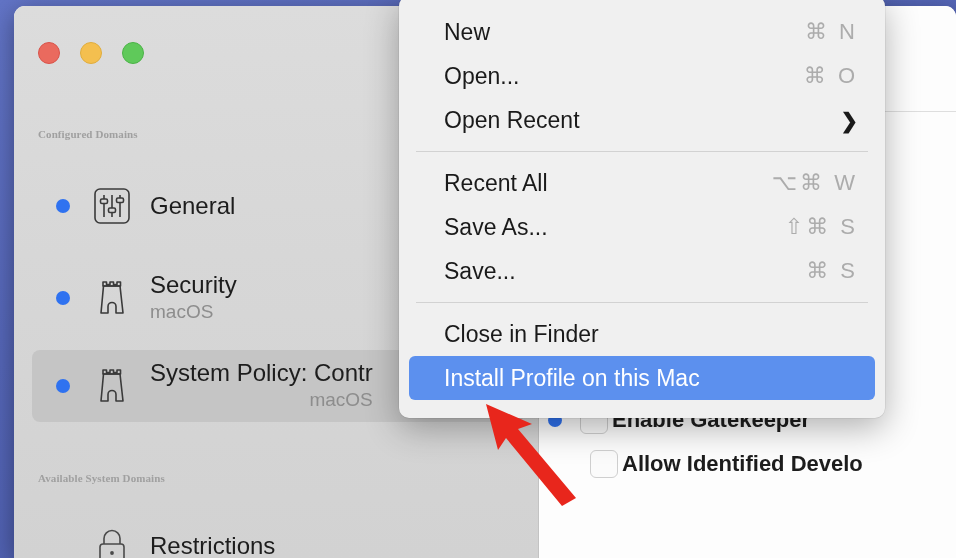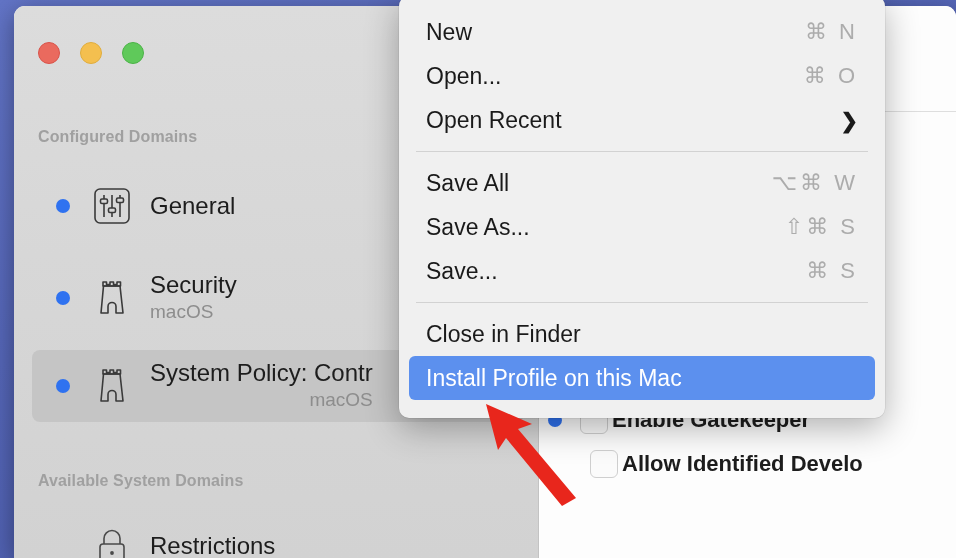--- a/index.html
+++ b/index.html
@@ -39,23 +39,24 @@
     position: absolute; left: 24px; top: 36px;
     display: flex; gap: 20px;
   }
   .light { width: 22px; height: 22px; border-radius: 50%; }
   .light.red    { background: #ea6a5e; border: .5px solid #d9534a; }
   .light.yellow { background: #f4bf4f; border: .5px solid #e0ad3d; }
   .light.green  { background: #5fc95a; border: .5px solid #4bb347; }
 
   .section-header {
     position: absolute;
-    font-size: 16px; font-weight: bold;
+    font-size: 11px; font-weight: bold;
     color: #a0a0a0;
     letter-spacing: .1px;
+    font-family: Liberation Serif, serif;
   }
   #hdr-configured { left: 24px; top: 122px; }
   #hdr-available  { left: 24px; top: 466px; }
 
   .domain-row {
     position: absolute;
     left: 18px; width: 492px; height: 72px;
     display: flex; align-items: center;
     border-radius: 8px;
   }
@@ -145,20 +146,21 @@
     height: 44px;
     margin: 0 10px;
     padding: 0 17px;
     display: flex; align-items: center;
     border-radius: 6px;
   }
   .menu-item.highlight { background: #5c90ee; }
   .menu-label {
     font-size: 23px; color: #1a1a1a;
     white-space: nowrap;
+    margin-left: 18px;
   }
   .menu-item.highlight .menu-label { color: #ffffff; }
   .menu-shortcut {
     margin-left: auto;
     font-size: 22px; color: #acacac;
     letter-spacing: 3px;
     white-space: nowrap;
   }
   .submenu-arrow {
     margin-left: auto;
@@ -285,21 +287,21 @@
   </div>
 
   <div class="menu-item">
     <span class="menu-label">Open Recent</span>
     <span class="submenu-arrow">❯</span>
   </div>
 
   <div class="menu-sep"></div>
 
   <div class="menu-item">
-    <span class="menu-label">Save All</span>
+    <span class="menu-label">Recent All</span>
     <span class="menu-shortcut">⌥⌘ W</span>
   </div>
 
   <div class="menu-item">
     <span class="menu-label">Save As...</span>
     <span class="menu-shortcut">⇧⌘ S</span>
   </div>
 
   <div class="menu-item">
     <span class="menu-label">Save...</span>

